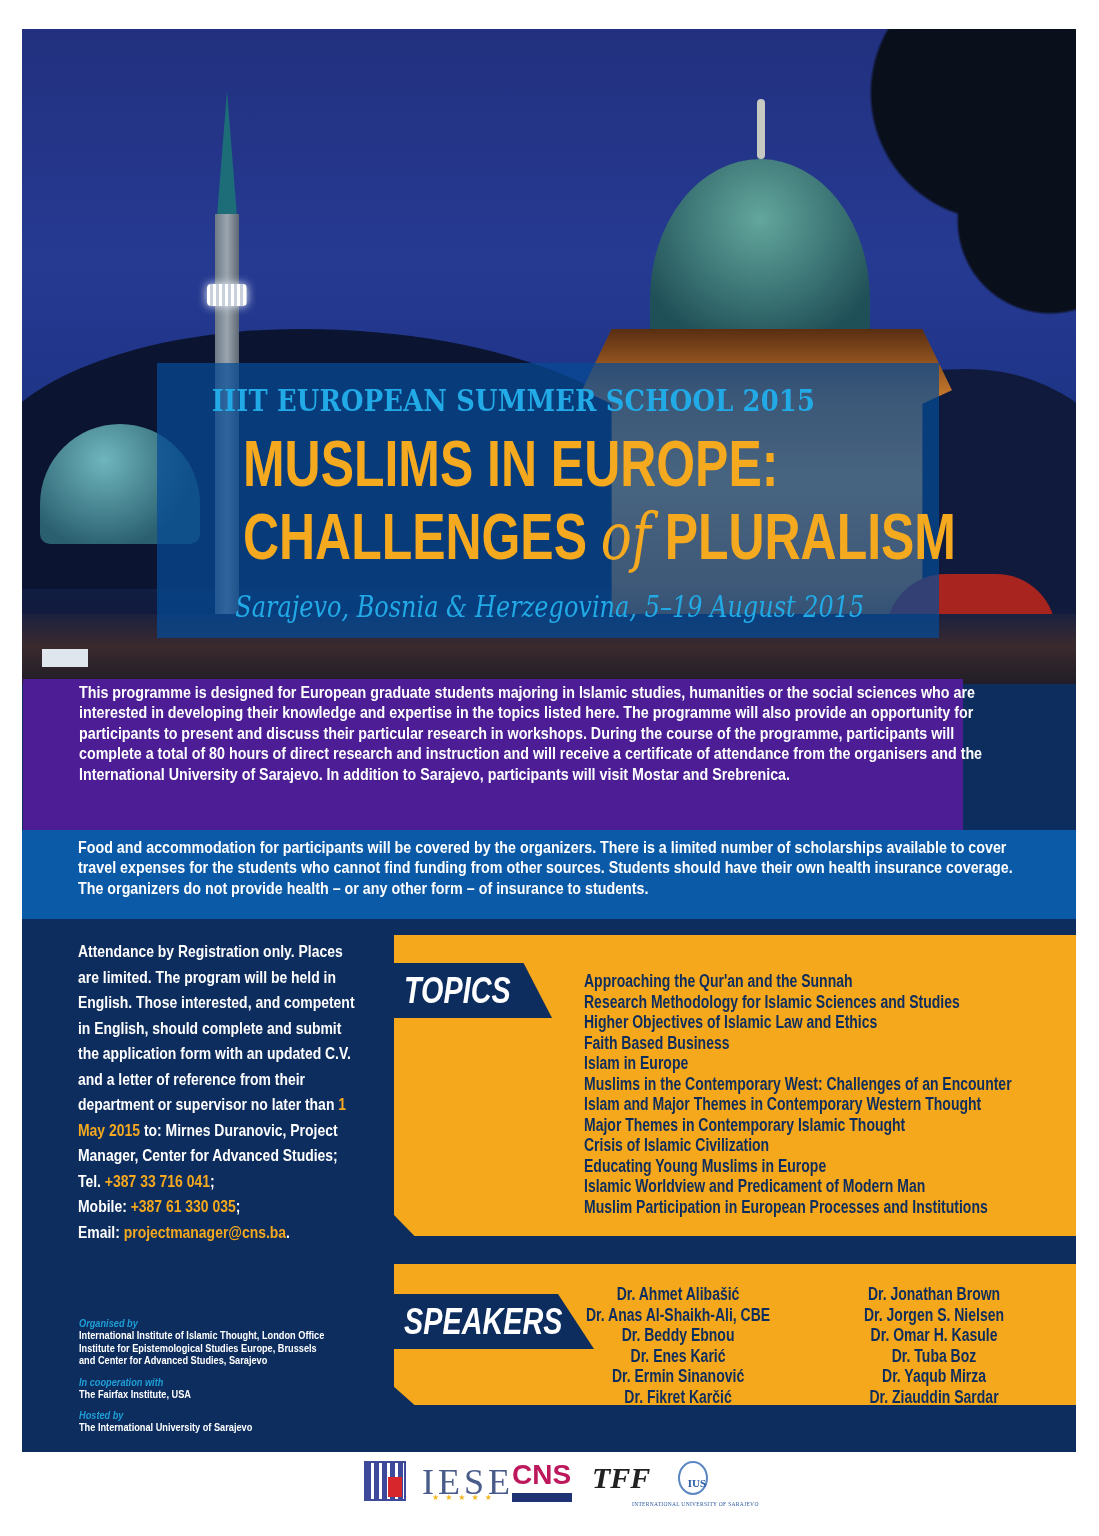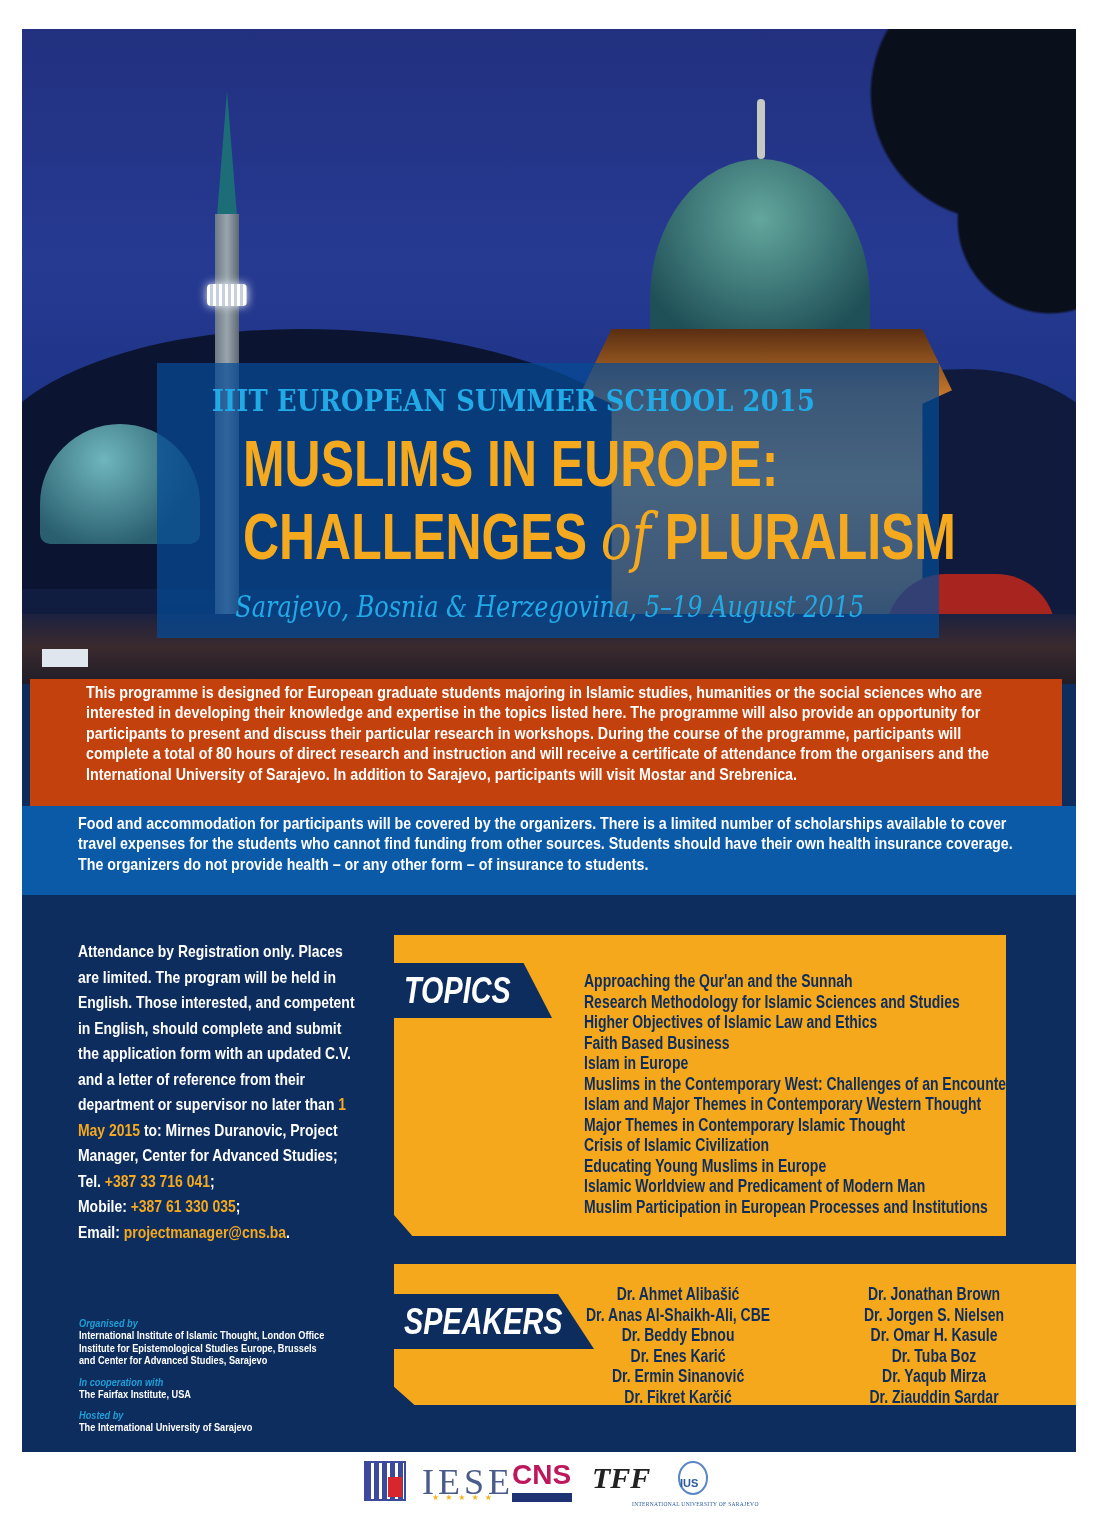--- a/index.html
+++ b/index.html
@@ -40,39 +40,39 @@
   .headline { position: absolute; left: 0; right: 0; font-family: "Liberation Sans", sans-serif; font-weight: bold; color: #f5a91f;
     font-size: 64px; line-height: 64px; white-space: nowrap; transform: scaleX(0.78); transform-origin: center; }
   .headline.l1 { top: 69px; }
   .headline.l2 { top: 142px; }
   .headline .of { font-family: "DejaVu Serif", serif; font-style: italic; font-weight: normal; font-size: 66px; }
   .location { position: absolute; left: 0; right: 0; top: 226px; font-family: "DejaVu Serif", serif; font-style: italic; color: #22aae6;
     font-size: 30px; white-space: nowrap; transform: scaleX(0.8); transform-origin: center; }
 
   
   .condensed { font-family: "Liberation Sans", sans-serif; font-weight: bold; color: #ffffff; }
-  .intro { position: absolute; left: 8px; top: 650px; width: 1032px; height: 151px; background: #c2410c; }
+  .intro { position: absolute; left: 1px; top: 650px; width: 940px; height: 151px; background: #4c1d95; }
   .intro-text { position: absolute; left: 56px; top: 4px; width: 1120px; font-size: 17px; line-height: 20.4px;
     transform: scaleX(0.84); transform-origin: left top; }
-  .funding { position: absolute; left: 0; top: 777px; width: 1056px; height: 89px; background: #0a5aa8; }
+  .funding { position: absolute; left: 0; top: 801px; width: 1056px; height: 89px; background: #0a5aa8; }
   .funding-text { position: absolute; left: 56px; top: 8px; width: 1120px; font-size: 17px; line-height: 20.4px;
     transform: scaleX(0.84); transform-origin: left top; }
 
   
   .registration { position: absolute; left: 56px; top: 910px; width: 340px; font-size: 17px; line-height: 25.5px;
     transform: scaleX(0.82); transform-origin: left top; }
   .hl { color: #f5a91f; }
 
   .credits { position: absolute; left: 57px; top: 1288px; width: 360px; transform: scaleX(0.8); transform-origin: left top; }
   .credit-label { font-family: "Liberation Sans", sans-serif; font-style: italic; font-weight: bold; color: #1f9fd8; font-size: 11.5px; line-height: 12px; }
   .credit-lines { font-family: "Liberation Sans", sans-serif; font-weight: bold; color: #ffffff; font-size: 11.5px; line-height: 12.5px; margin-bottom: 9px; }
 
   
   .panel { position: absolute; background: #f6a81c; }
-  .topics-panel { left: 372px; top: 906px; width: 612px; height: 301px; clip-path: polygon(0 0, 100% 0, 100% 100%, 3% 100%, 0 93%); }
+  .topics-panel { left: 372px; top: 906px; width: 682px; height: 301px; clip-path: polygon(0 0, 100% 0, 100% 100%, 3% 100%, 0 93%); }
   .speakers-panel { left: 372px; top: 1235px; width: 682px; height: 141px; clip-path: polygon(0 0, 100% 0, 100% 100%, 3% 100%, 0 87%); text-align: center; }
   .tag { position: absolute; left: 0; height: 55px; background: #0d2d5e; color: #ffffff; font-family: "Liberation Sans", sans-serif;
     font-weight: bold; font-style: italic; font-size: 36px; line-height: 55px; padding-left: 10px; white-space: nowrap;
     clip-path: polygon(0 0, 82% 0, 100% 100%, 0 100%); }
   .tag span { display: inline-block; transform: scaleX(0.8); transform-origin: left center; }
   .topics-panel .tag { top: 28px; width: 158px; }
   .speakers-panel .tag { top: 30px; width: 200px; }
 
   .topic-list { position: absolute; left: 190px; top: 36px; list-style: none; width: 620px; transform: scaleX(0.8); transform-origin: left top; }
   .topic-list li { font-family: "Liberation Sans", sans-serif; font-weight: bold; color: #0d2d5e; font-size: 17.5px; line-height: 20.5px; white-space: nowrap; }
@@ -85,21 +85,21 @@
   
   .logos { position: absolute; left: 360px; top: 1455px; width: 400px; height: 70px; }
   .logo { position: absolute; top: 6px; }
   .logo-iiit { left: 4px; width: 42px; height: 40px; background: repeating-linear-gradient(90deg,#3d4a9c 0 5px,#ffffff 5px 8px); border: 2px solid #3d4a9c; }
   .logo-iiit::after { content: ""; position: absolute; right: 2px; bottom: 2px; width: 14px; height: 20px; background: #d8262d; }
   .logo-iese { left: 62px; font-family: "Liberation Serif", serif; color: #4a5c8a; font-size: 36px; letter-spacing: 4px; }
   .logo-iese-stars { position: absolute; left: 72px; top: 38px; color: #f2b51d; font-size: 8px; letter-spacing: 6px; }
   .logo-cns { left: 152px; font-family: "Liberation Sans", sans-serif; font-weight: bold; color: #be185d; font-size: 28px; line-height: 28px; }
   .logo-cns-bar { position: absolute; left: 152px; top: 38px; width: 60px; height: 9px; background: #1f3274; }
   .logo-tff { left: 232px; font-family: "Liberation Serif", serif; font-style: italic; font-weight: bold; color: #222; font-size: 30px; }
-  .logo-ius { left: 318px; width: 30px; height: 34px; border-radius: 50%; border: 2px solid #5a86c2; color: #2a5aa0; font-family: Liberation Sans, sans-serif; font-size: 11px; font-weight: bold; text-align: left; line-height: 40px; }
+  .logo-ius { left: 318px; width: 30px; height: 34px; border-radius: 50%; border: 2px solid #5a86c2; color: #2a5aa0; font-family: Liberation Serif, serif; font-size: 11px; font-weight: bold; text-align: right; line-height: 40px; }
   .logo-ius-caption { position: absolute; left: 272px; top: 46px; font-family: "Liberation Serif", serif; color: #2a5aa0; font-size: 5.5px; white-space: nowrap; letter-spacing: 0.3px; }
 </style>
 </head>
 <body>
 
 <div class="poster">
 
   <div class="hero">
     <div class="hill"></div>
     <div class="hill2"></div>

